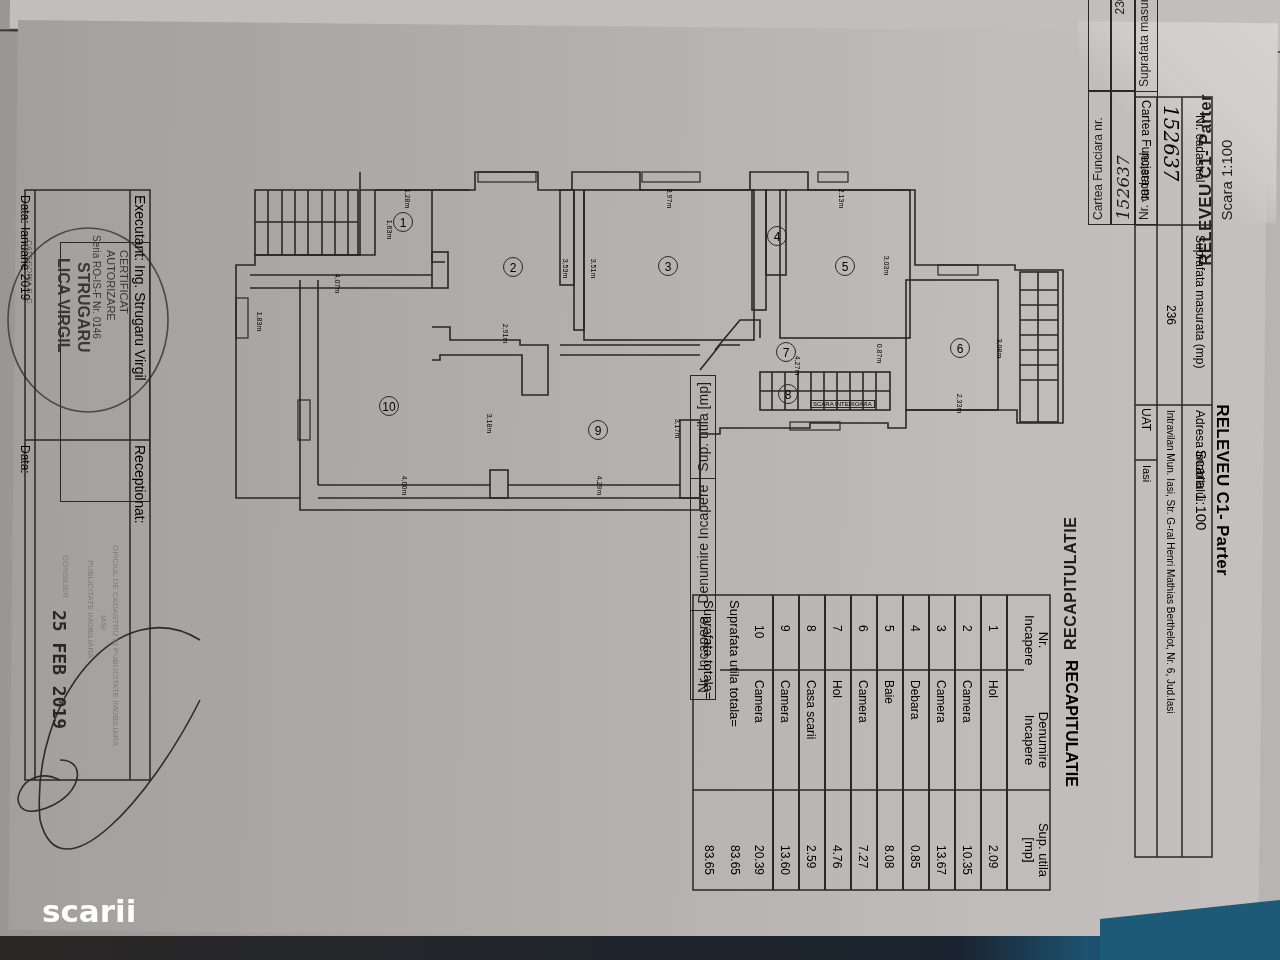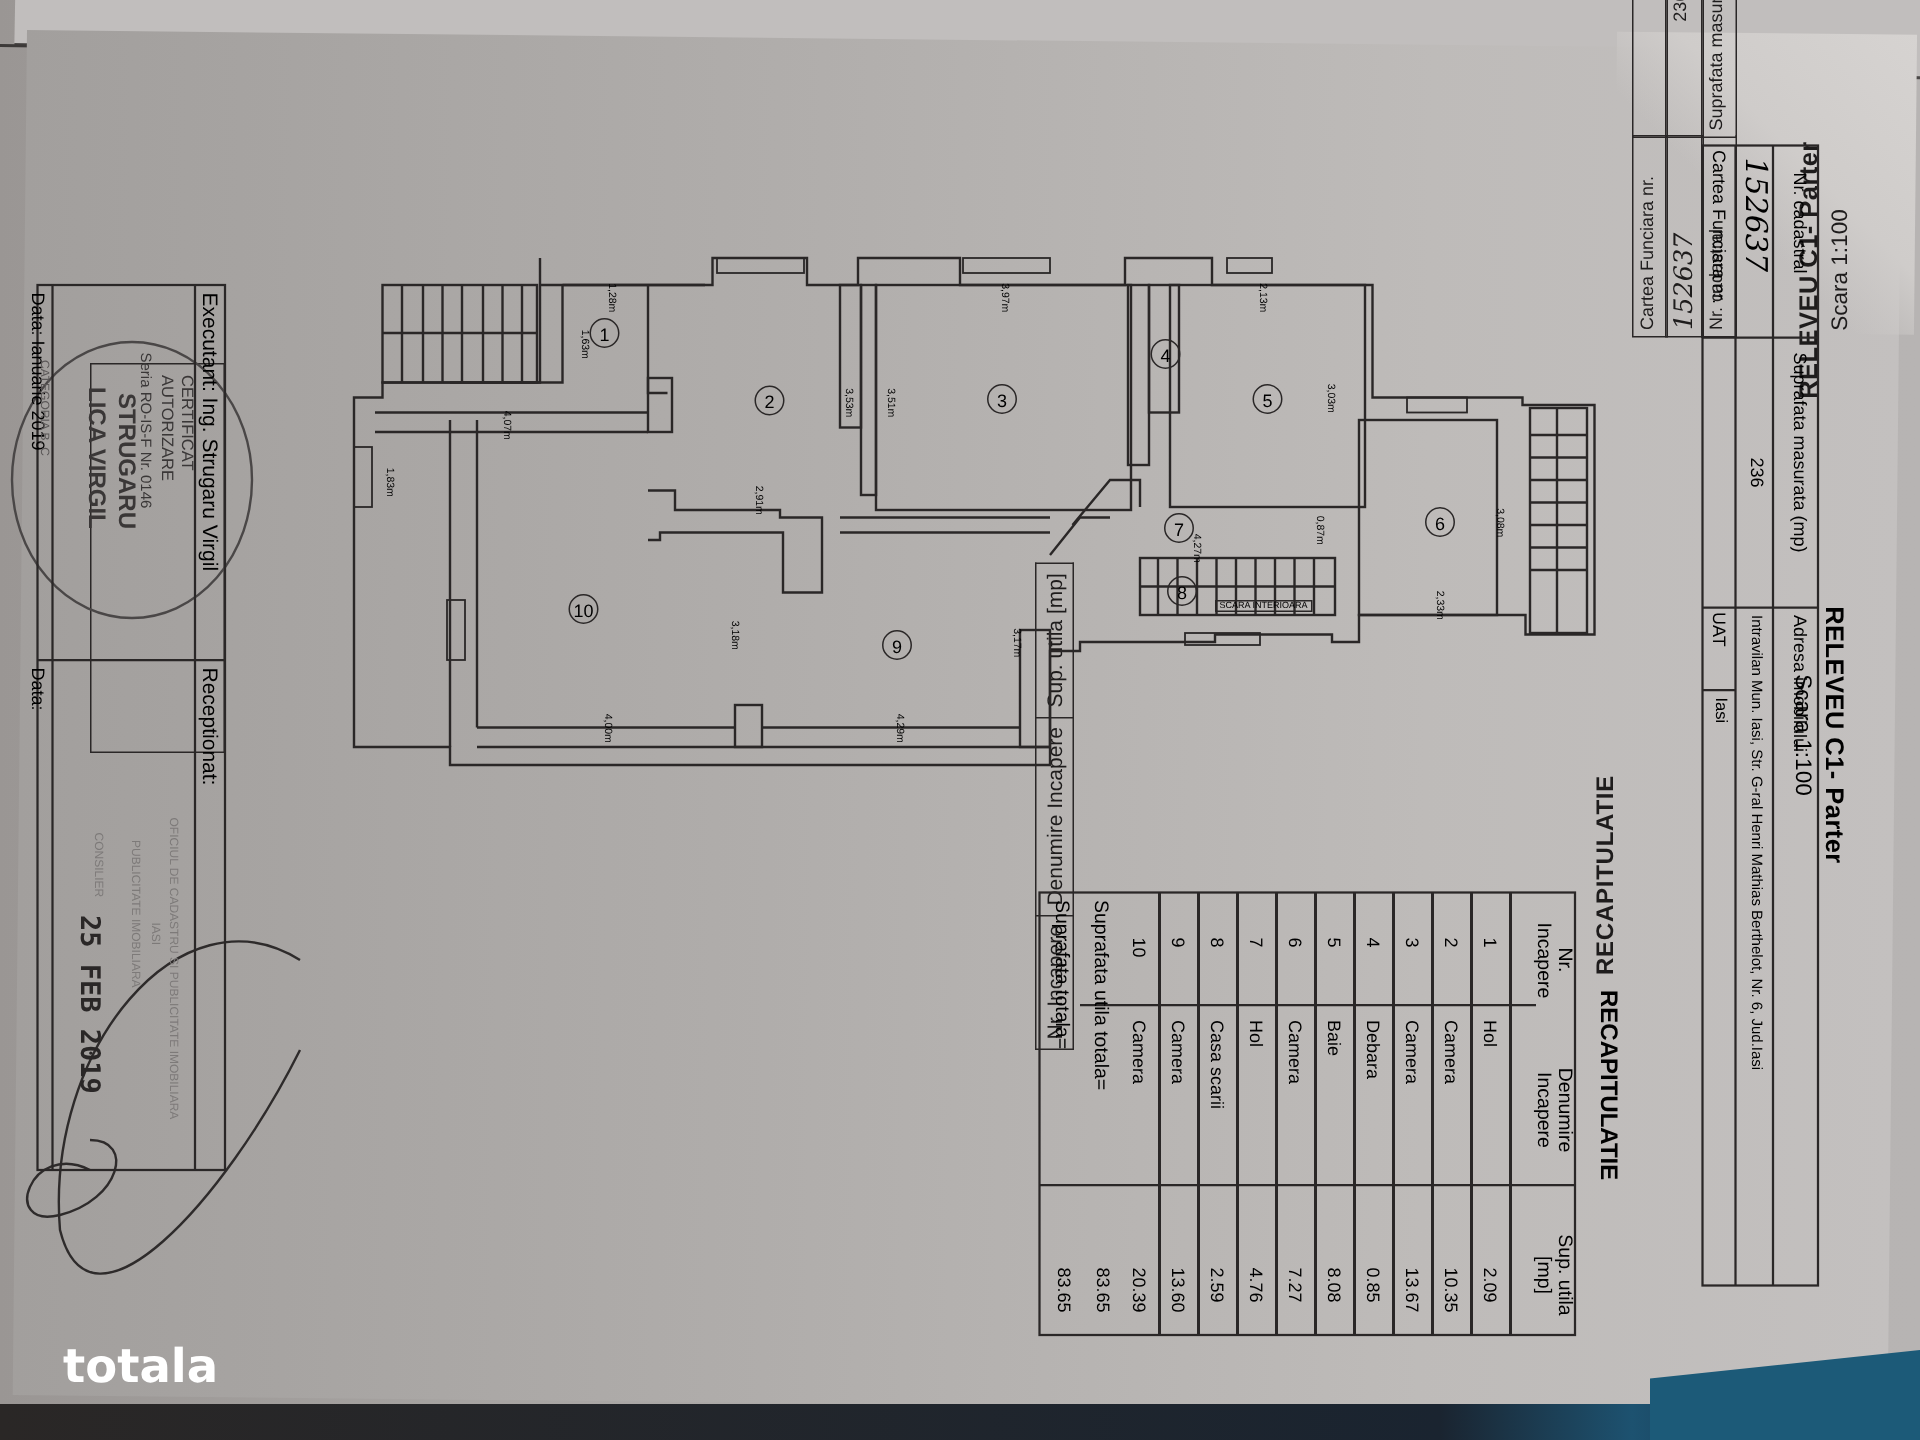--- a/index.html
+++ b/index.html
@@ -340,14 +340,14 @@
   <div style="position:absolute; left:92px; top:262px; transform:rotate(90deg); transform-origin:0 0; font-size:16px; font-weight:bold; white-space:nowrap; color:#3a3737;">STRUGARU</div>
   <div style="position:absolute; left:72px; top:258px; transform:rotate(90deg); transform-origin:0 0; font-size:16px; font-weight:bold; white-space:nowrap; color:#3a3737;">LICA VIRGIL</div>
   <div style="position:absolute; left:34px; top:240px; transform:rotate(90deg); transform-origin:0 0; font-size:8px; white-space:nowrap; color:#5a5757;">CATEGORIA B, C</div>
 
   <div style="position:absolute; left:120px; top:545px; transform:rotate(90deg); transform-origin:0 0; font-size:8px; white-space:nowrap; color:#7d7a79;">OFICIUL DE CADASTRU SI PUBLICITATE IMOBILIARA</div>
   <div style="position:absolute; left:108px; top:615px; transform:rotate(90deg); transform-origin:0 0; font-size:8px; white-space:nowrap; color:#7d7a79;">IASI</div>
   <div style="position:absolute; left:95px; top:560px; transform:rotate(90deg); transform-origin:0 0; font-size:8px; white-space:nowrap; color:#7d7a79;">PUBLICITATE IMOBILIARA</div>
   <div style="position:absolute; left:70px; top:555px; transform:rotate(90deg); transform-origin:0 0; font-size:8px; white-space:nowrap; color:#7d7a79;">CONSILIER</div>
   <div style="position:absolute; left:70px; top:610px; transform:rotate(90deg); transform-origin:0 0; font-size:18px; font-weight:bold; white-space:nowrap; font-family:'DejaVu Sans Mono',monospace; color:#2a2727;">25 FEB 2019</div>
 
-  <div class="watermark">totala</div>
+  <div class="watermark">scarii</div>
 </div>
 
 </body></html>

